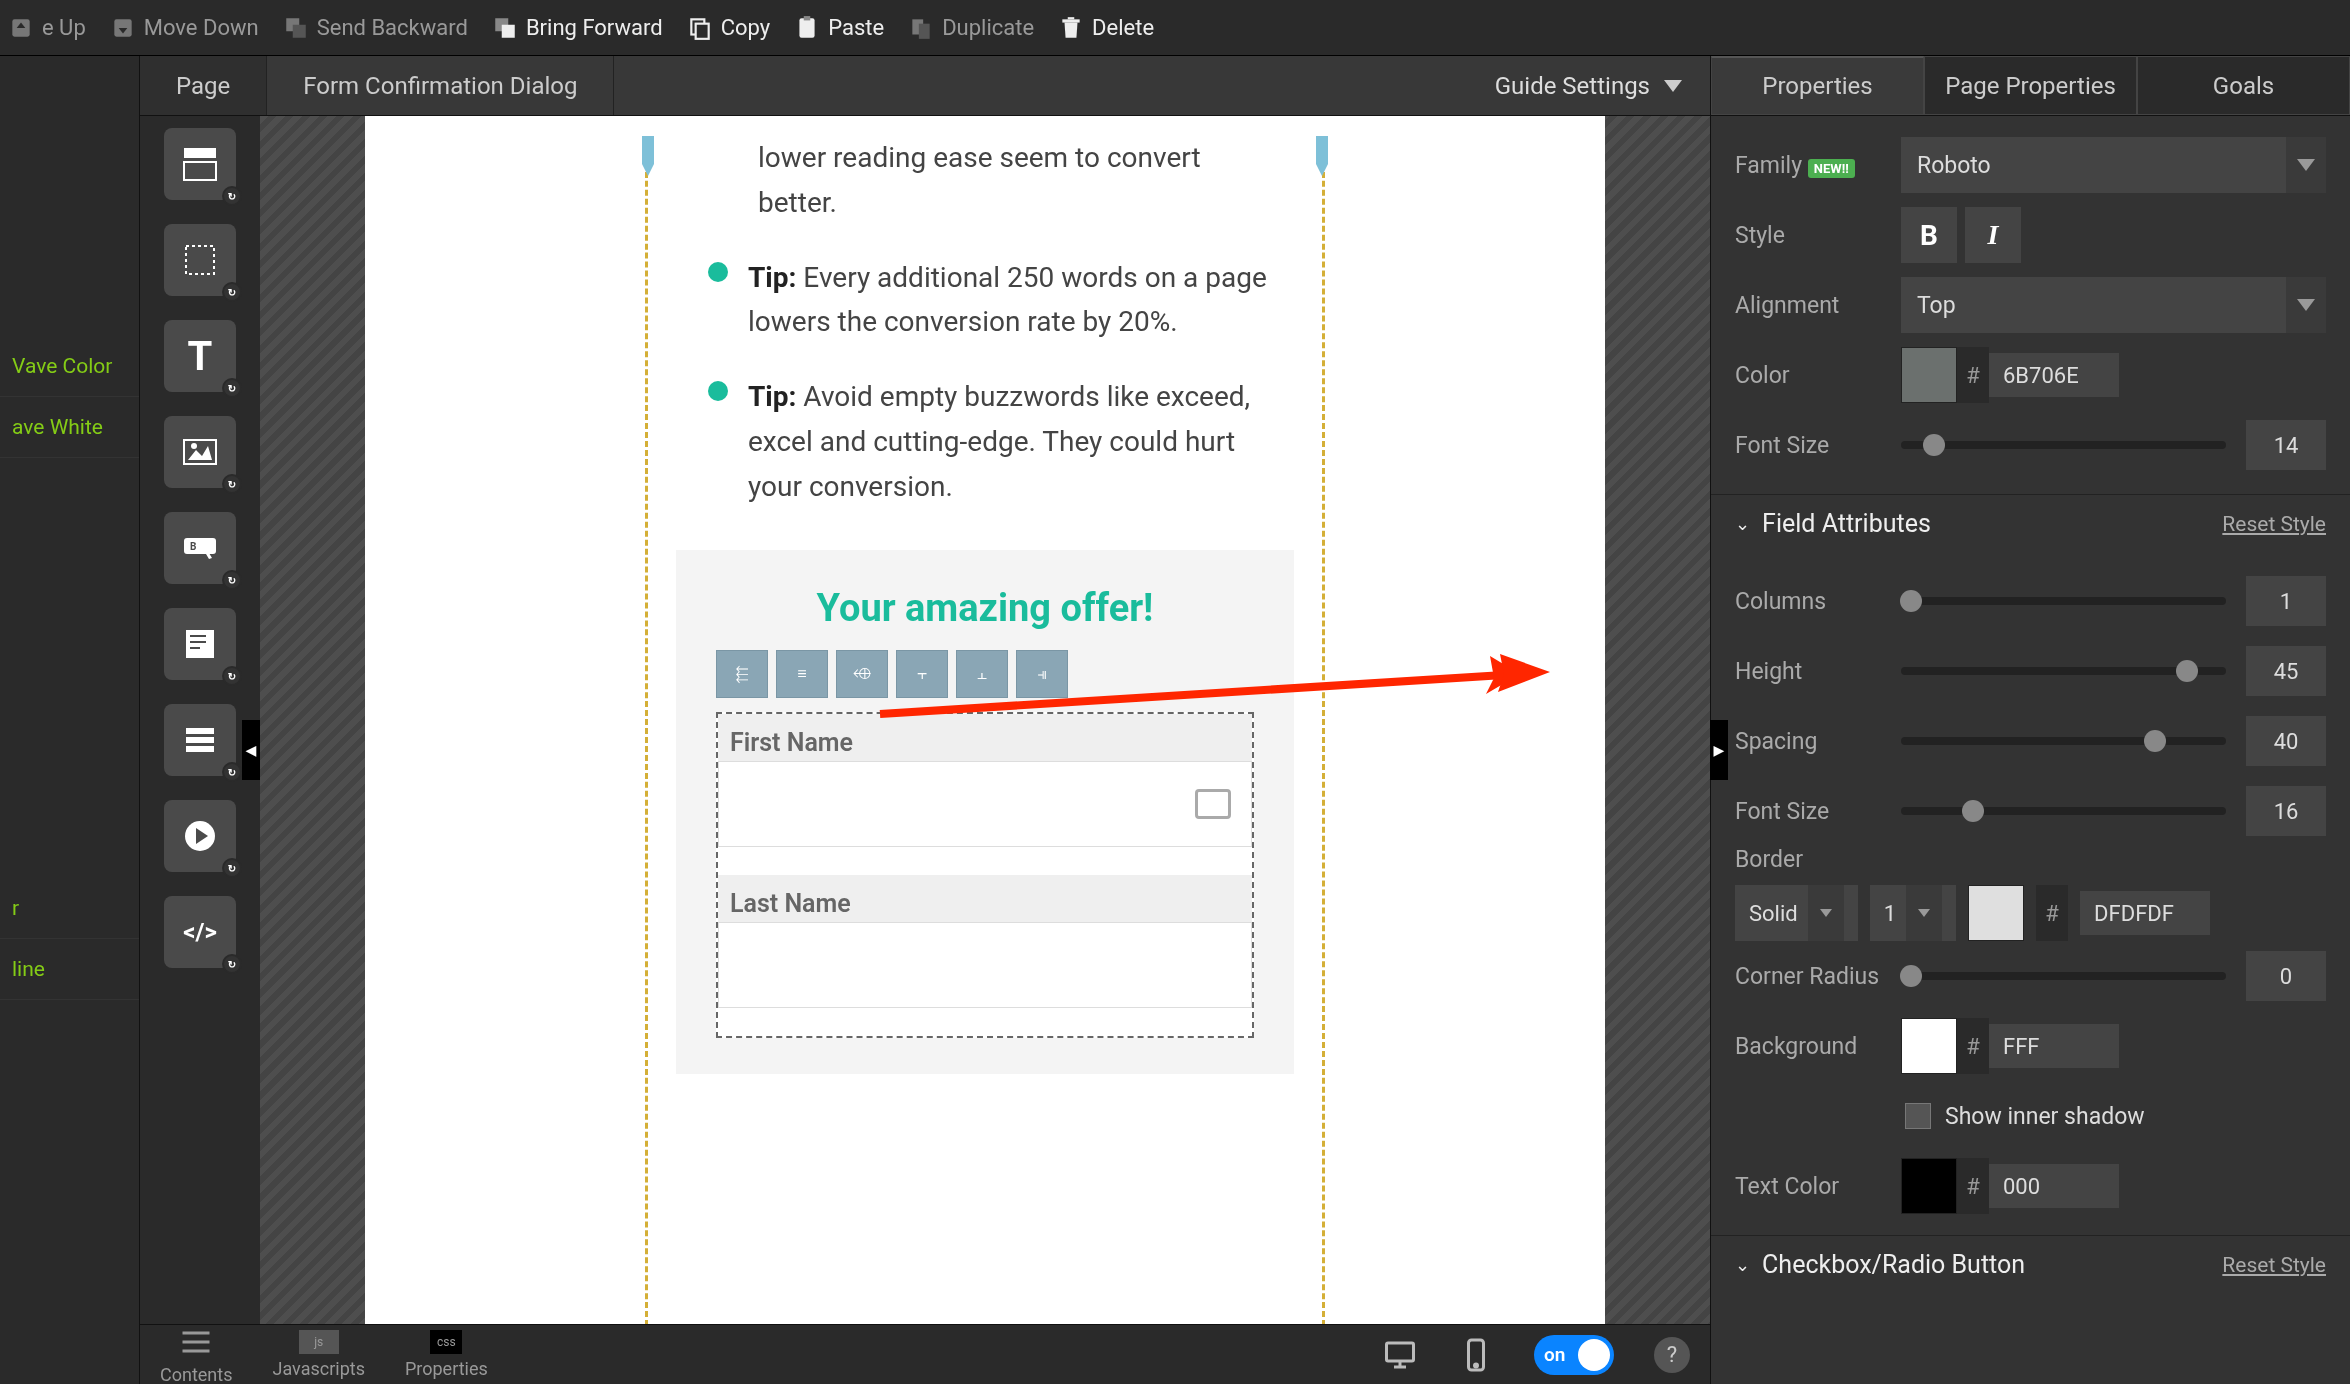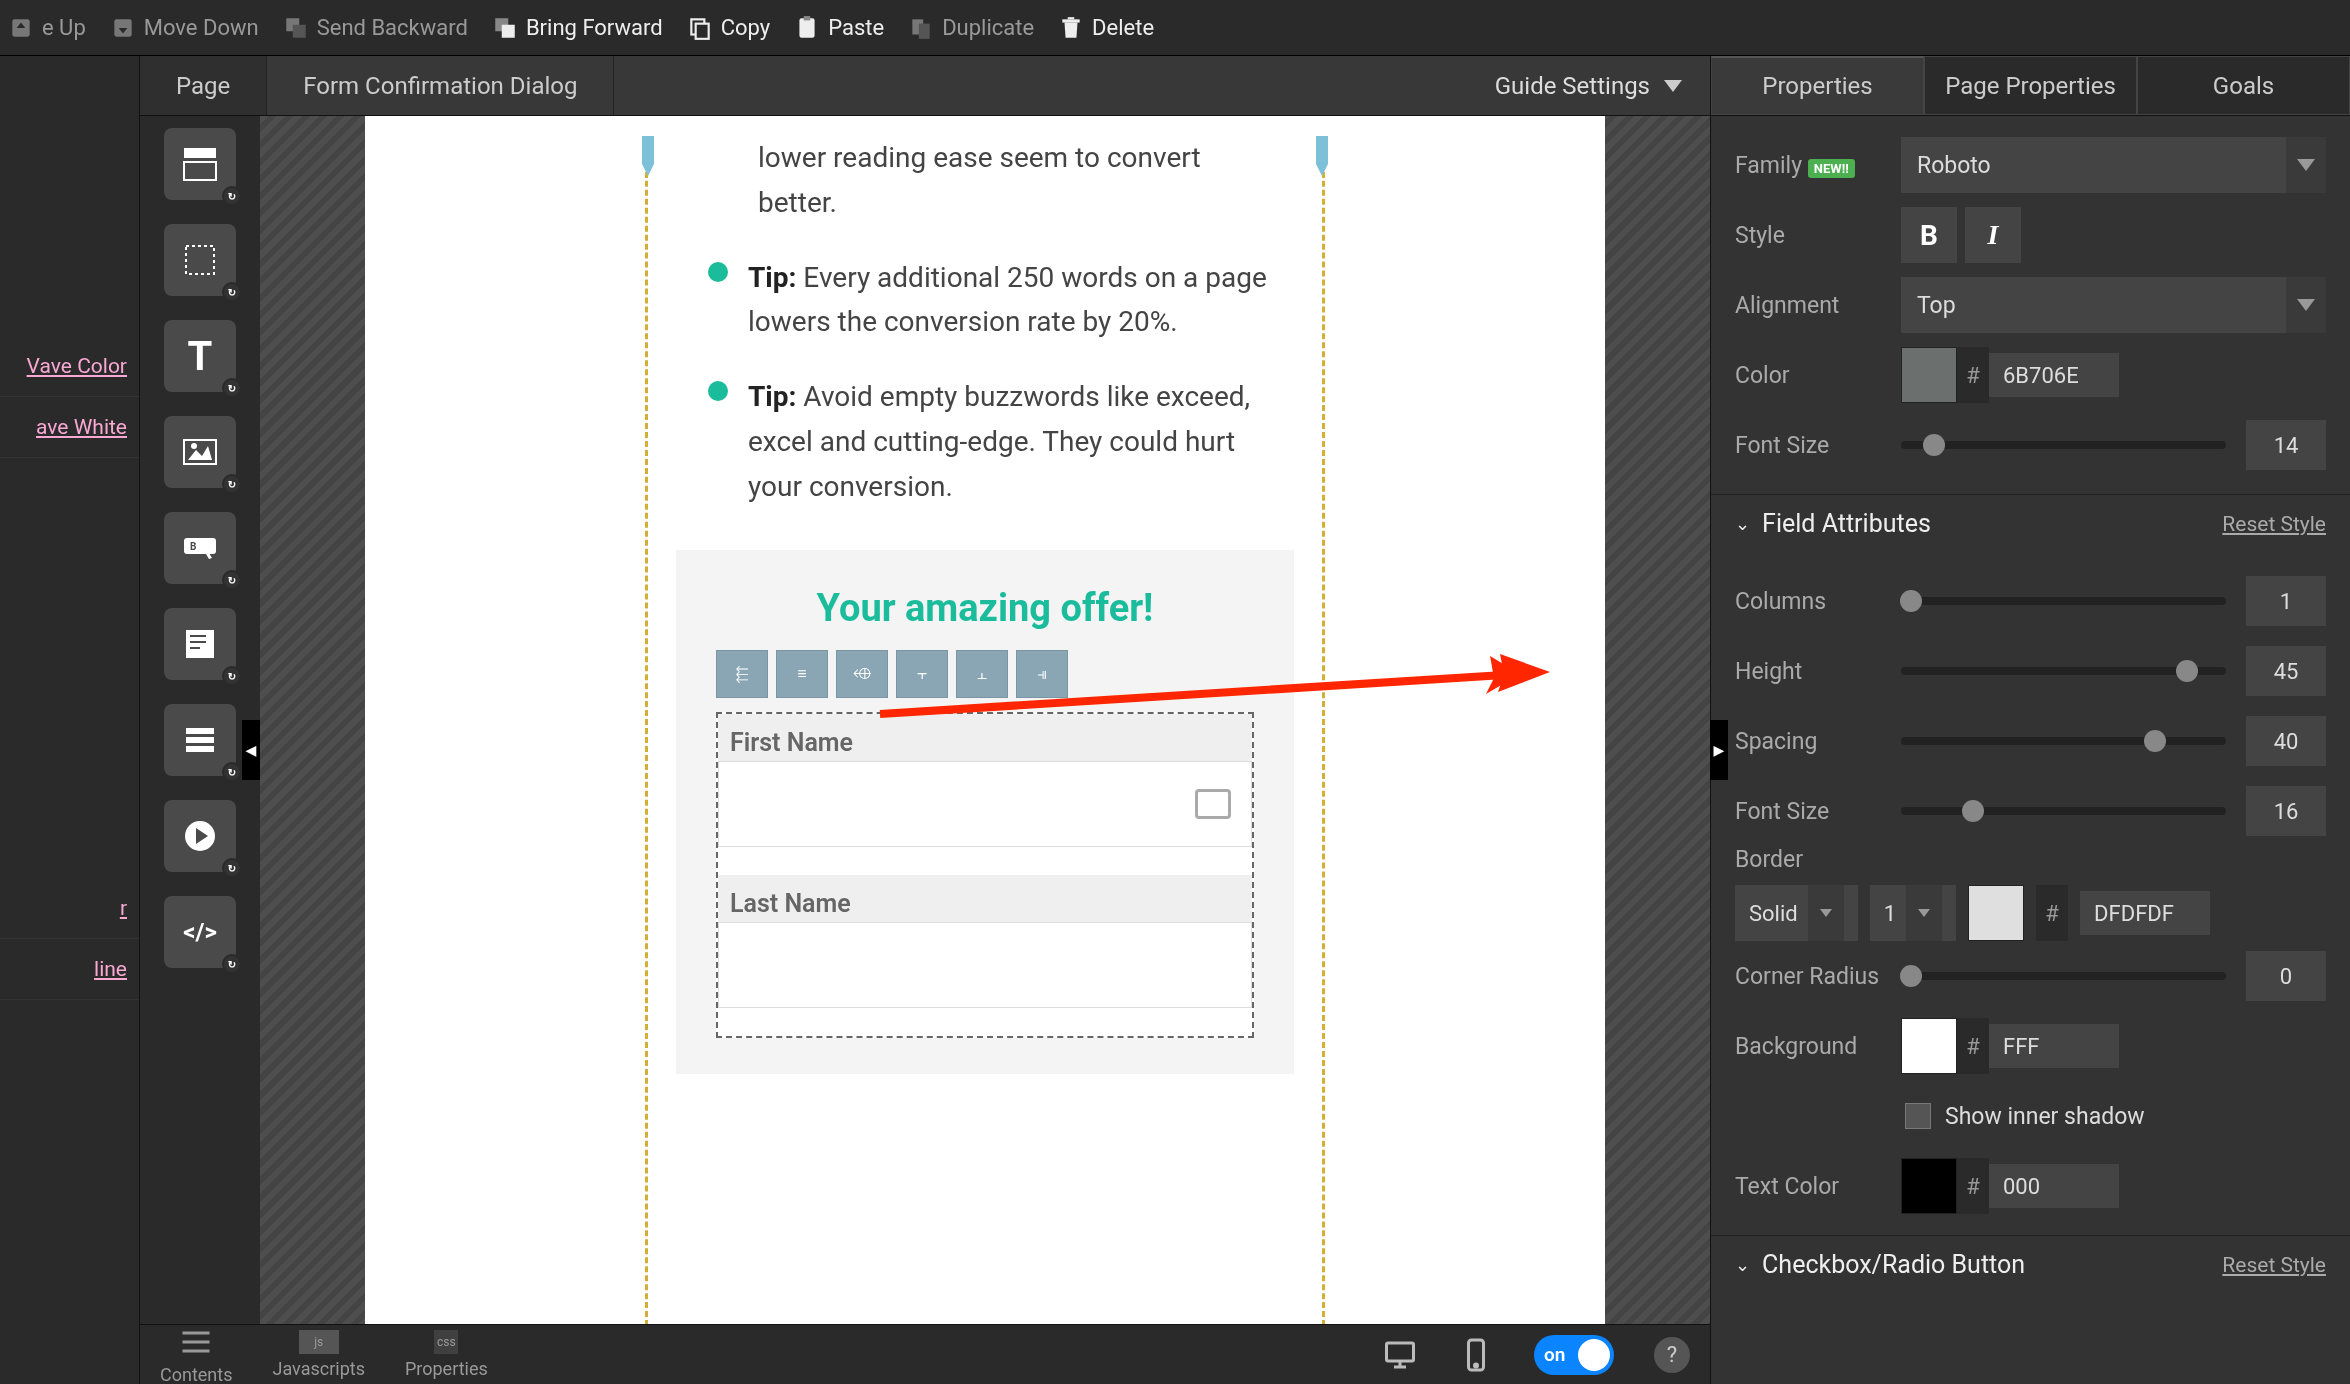--- a/index.html
+++ b/index.html
@@ -10,21 +10,21 @@
 .top-toolbar { background: #2a2a2a; height: 56px; display: flex; align-items: center; padding: 0 8px; gap: 24px; border-bottom: 1px solid #000; }
 .tb-item { display: flex; align-items: center; gap: 8px; color: #999; font-size: 22px; cursor: pointer; }
 .tb-item.active { color: #eee; }
 .tb-item svg { width: 26px; height: 26px; }
 
 
 .main-row { display: flex; flex: 1; min-height: 0; }
 
 
 .left-panel { width: 140px; background: #2a2a2a; border-right: 1px solid #111; display: flex; flex-direction: column; }
-.left-item { padding: 18px 12px; color: #f9a8d4; font-size: 21px; text-align: right; border-bottom: 1px solid #333; white-space: nowrap; overflow: hidden; text-decoration: underline; }
+.left-item { padding: 18px 12px; color: #84cc16; font-size: 21px; text-align: left; border-bottom: 1px solid #333; white-space: nowrap; overflow: hidden; }
 
 
 .center-col { flex: 1; display: flex; flex-direction: column; background: #2a2a2a; position: relative; }
 .tabbar { background: #383838; height: 60px; display: flex; align-items: center; border-bottom: 1px solid #111; }
 .tab { padding: 0 36px; height: 100%; display: flex; align-items: center; color: #ccc; font-size: 24px; border-right: 1px solid #222; }
 .tab:first-child { background: #2f2f2f; }
 .guide-settings { margin-left: auto; padding: 0 28px; display: flex; align-items: center; gap: 14px; color: #ddd; font-size: 24px; }
 .chev-down { width: 0; height: 0; border-left: 9px solid transparent; border-right: 9px solid transparent; border-top: 12px solid #ccc; }
 
 .canvas-row { display: flex; flex: 1; min-height: 0; }
@@ -308,21 +308,21 @@
               <rect x="3" y="11" width="18" height="2"></rect>
               <rect x="3" y="17" width="18" height="2"></rect>
             </svg>
             <span>Contents</span>
           </div>
         <div class="bb-item">
             <div style="width:40px;height:24px;background:#555;display:flex;align-items:center;justify-content:center;font-size:12px">js</div>
             <span>Javascripts</span>
           </div>
         <div class="bb-item">
-            <div style="width:24px;height:24px;background:#404040;display:flex;align-items:center;justify-content:center;font-size:12px">css</div>
+            <div style="width:32px;height:24px;background:#000000;display:flex;align-items:center;justify-content:center;font-size:12px">css</div>
             <span>Properties</span>
           </div>
         <div class="bb-spacer"></div>
         <svg class="device" viewBox="0 0 24 24" fill="none" stroke="#bbb" stroke-width="2">
             <rect x="3" y="4" width="18" height="12" rx="1"></rect>
             <line x1="8" y1="20" x2="16" y2="20"></line>
             <line x1="12" y1="16" x2="12" y2="20"></line>
           </svg>
         <svg class="device" viewBox="0 0 24 24" fill="none" stroke="#bbb" stroke-width="2">
             <rect x="7" y="2" width="10" height="20" rx="2"></rect>

